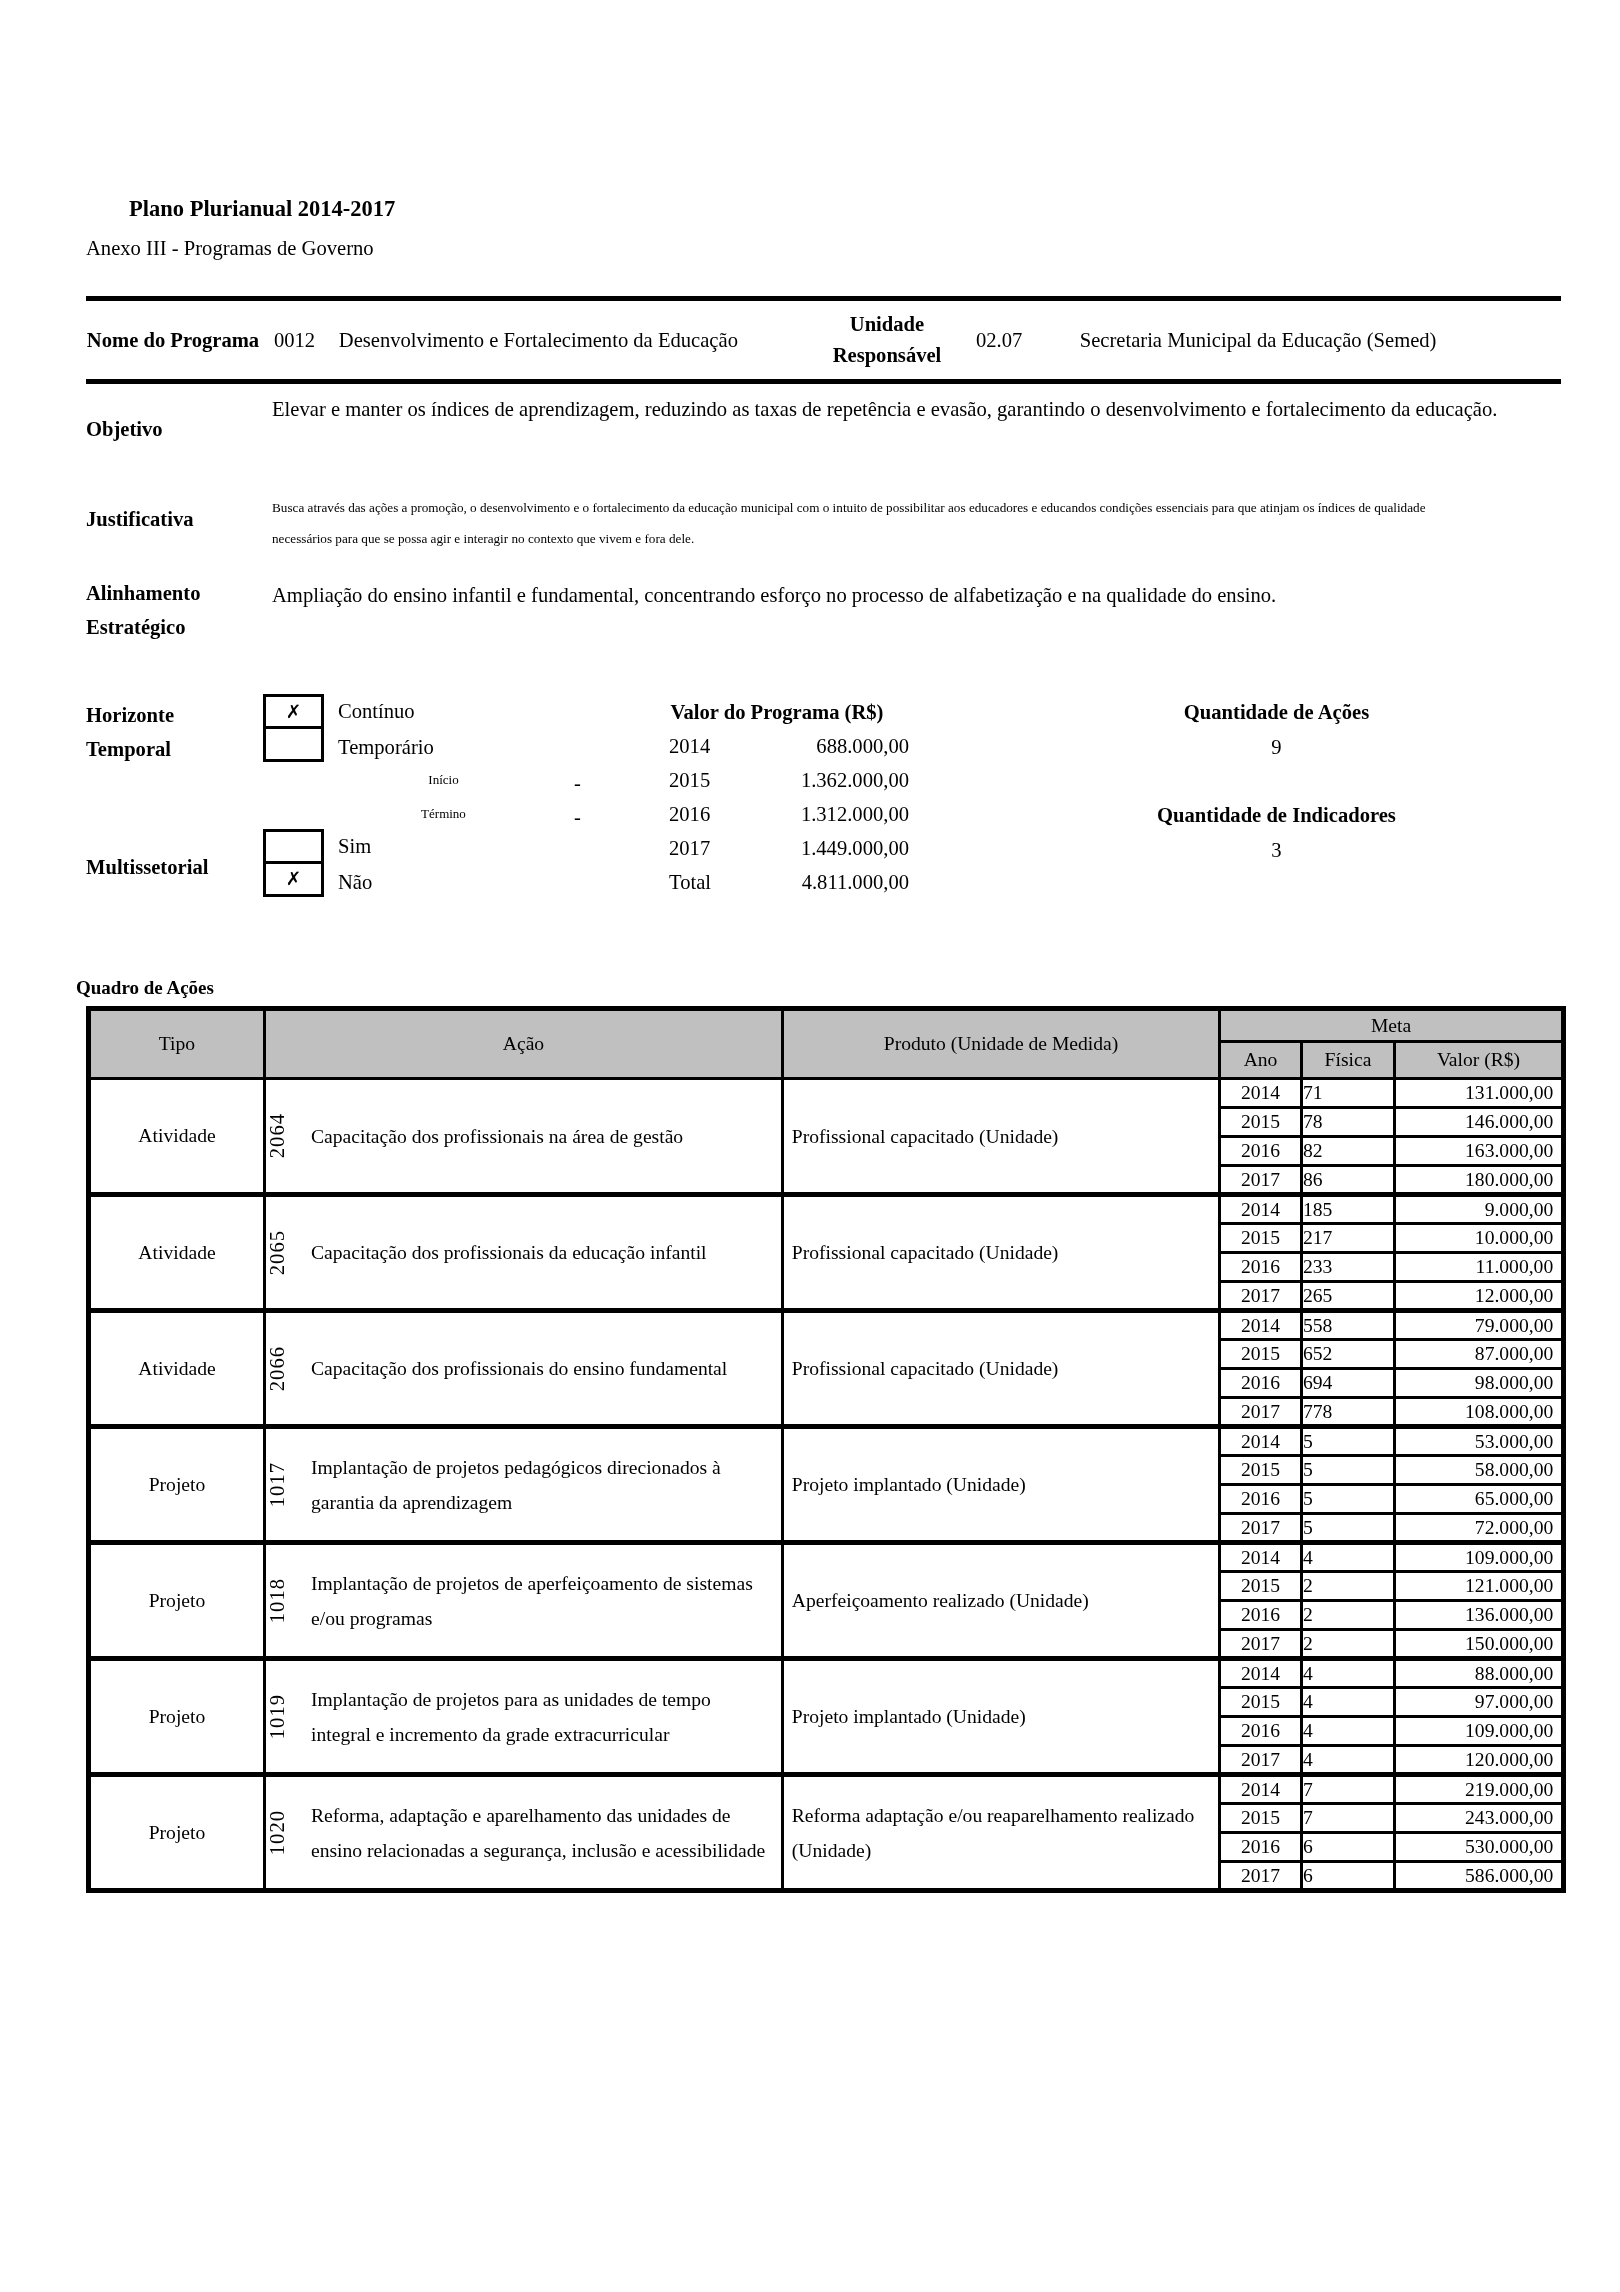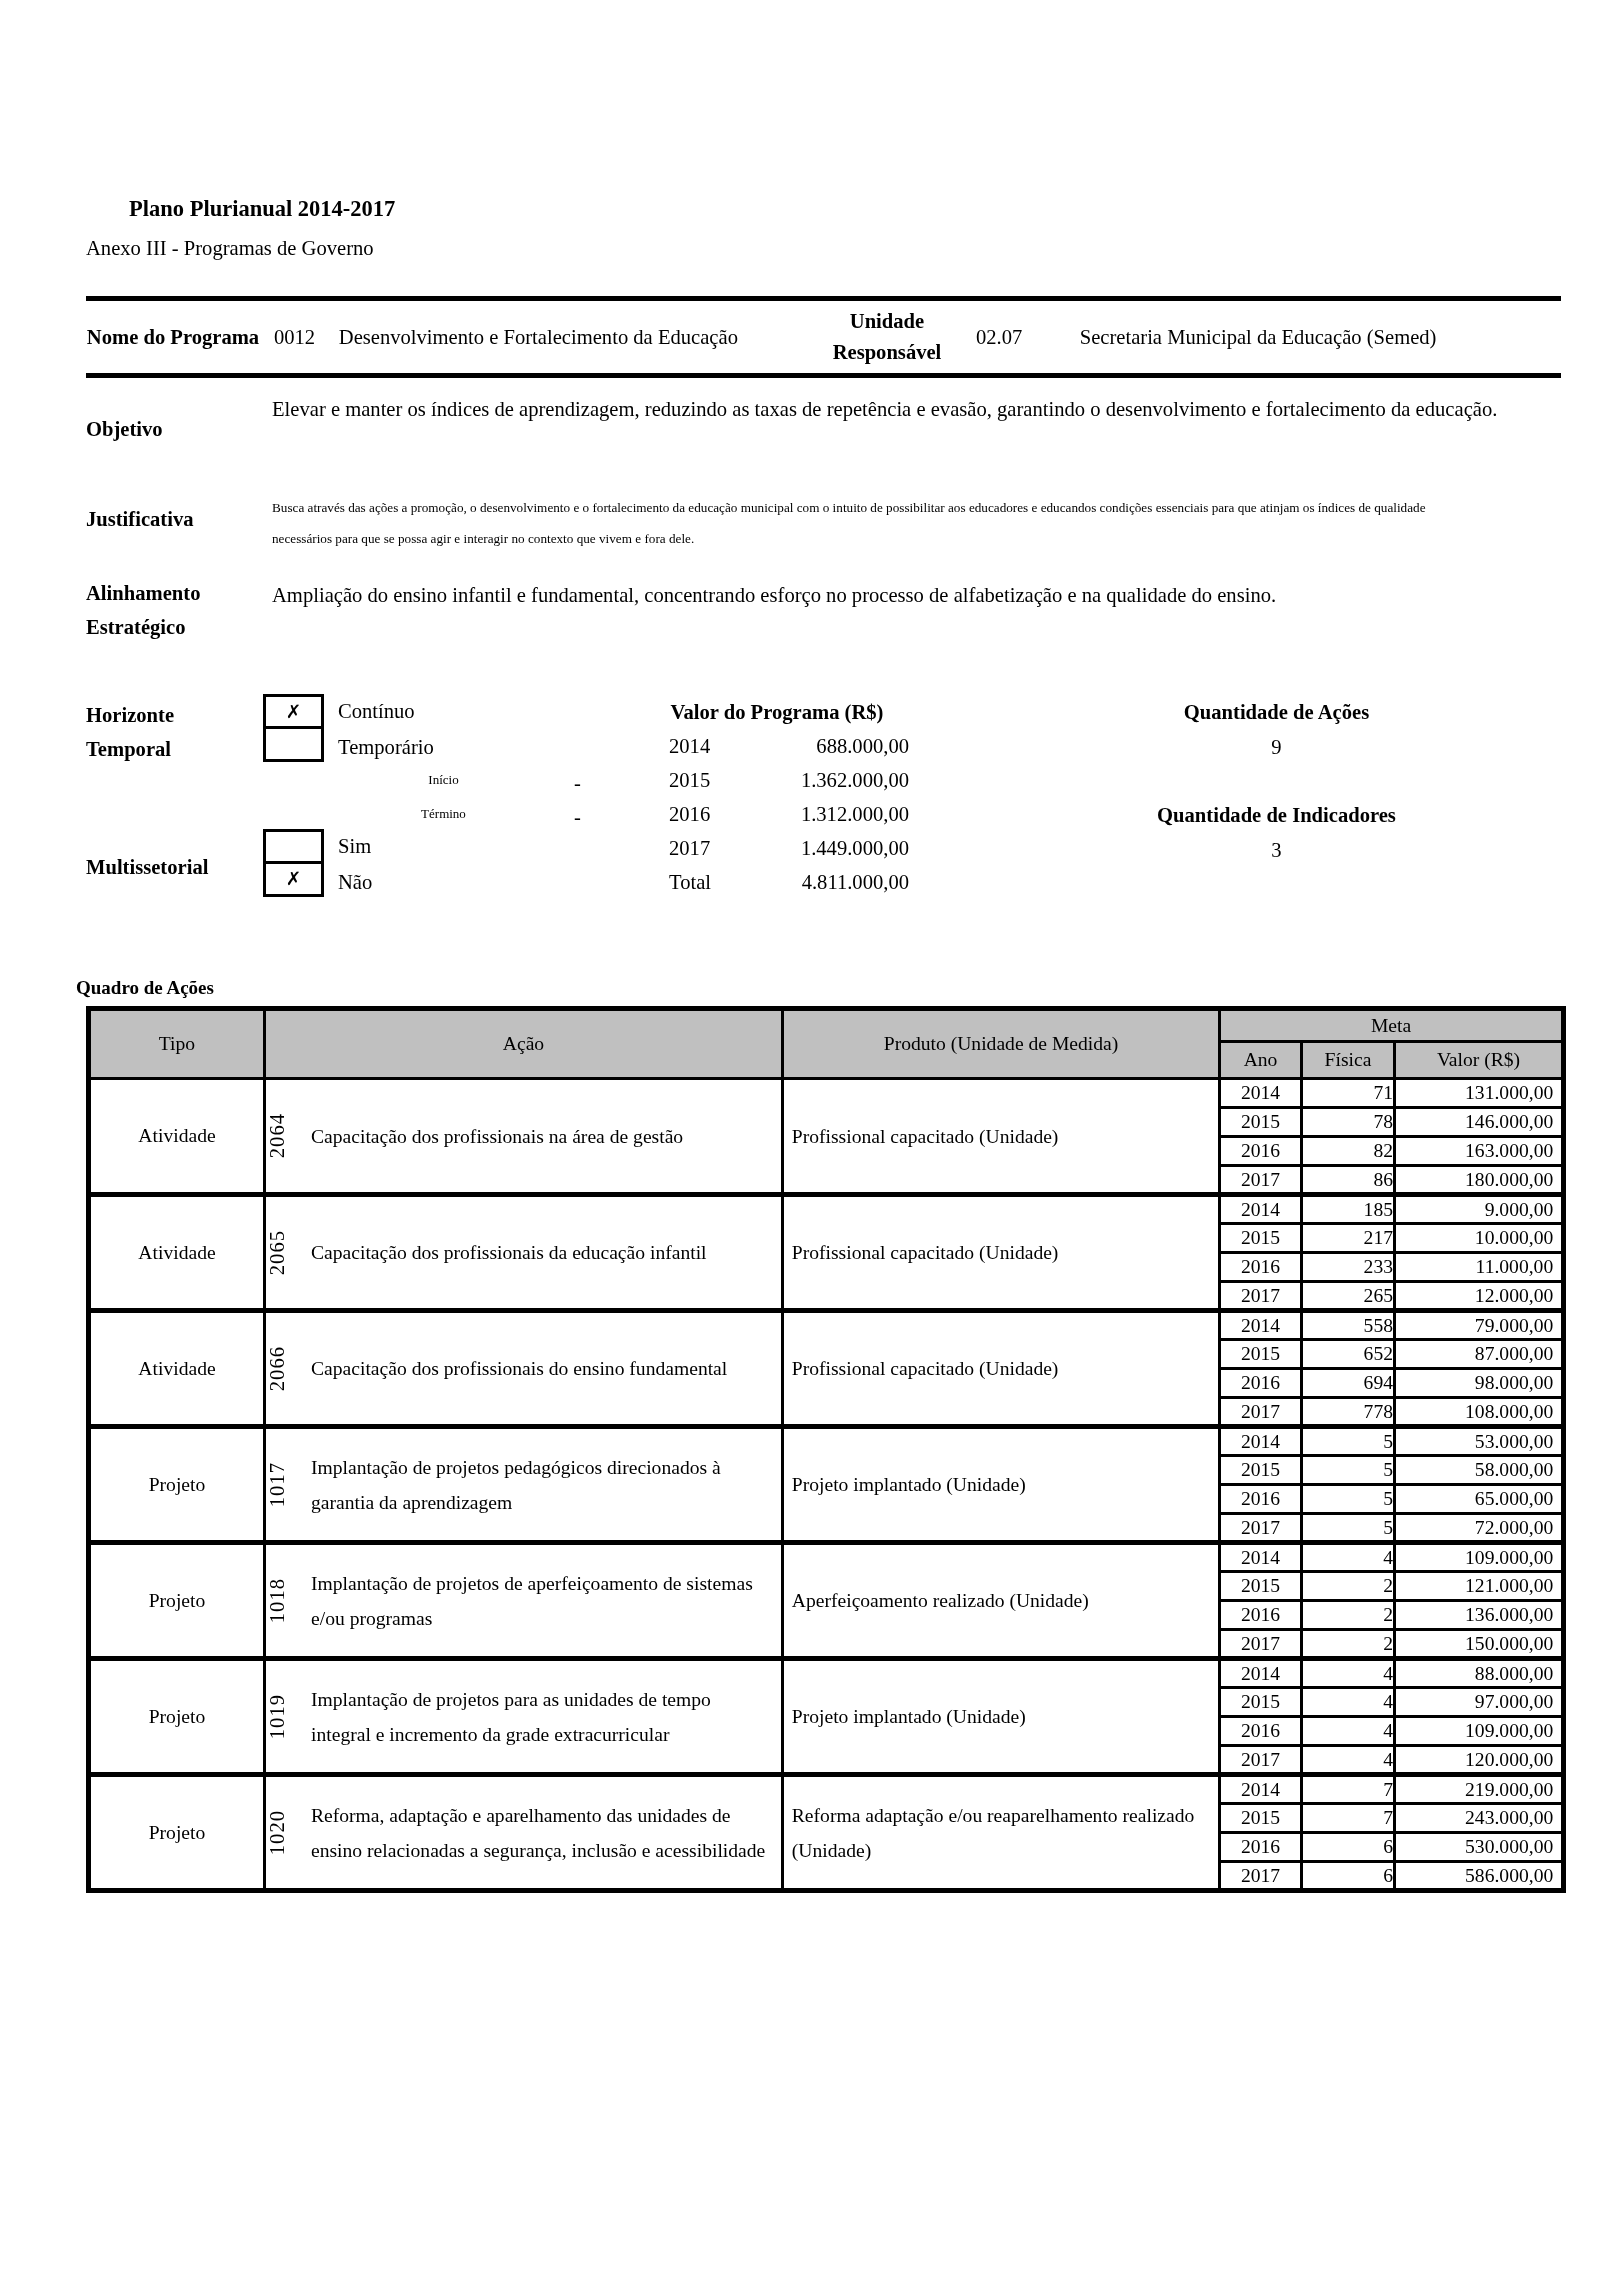--- a/index.html
+++ b/index.html
@@ -16,21 +16,21 @@
 
   
   .doc-title { left:86px; top:196px; font-size:22.5px; font-weight:bold;margin-left:43px; }
   .doc-subtitle { left:86px; top:237px; font-size:20.6px; }
 
   
   .prog-header {
     left:86px; top:296px; width:1475px;
     border-top:5.9px solid #000; border-bottom:5.9px solid #000;
     display:flex; align-items:center;
-    min-height:82px; padding:2px 0;
+    min-height:82px; padding:8px 0;
     font-size:20.6px; line-height:31px;
   }
   .ph-name-label { flex:0 0 174px; text-align:center; font-weight:bold; }
   .ph-code { flex:0 0 69px; text-align:center; }
   .ph-name { flex:0 0 469px; padding-left:9.8px; }
   .ph-unit-label { flex:0 0 178px; text-align:center; font-weight:bold; }
   .ph-unit-code { flex:0 0 90px; }
   .ph-unit-name { flex:1 1 auto; padding-left:13.7px; }
 
   
@@ -102,21 +102,21 @@
   .col-acao { padding:0; vertical-align:middle; }
   .acao-wrap { display:flex; align-items:center; }
   .acao-code {
     flex:0 0 43px; text-align:center;
     writing-mode:vertical-rl; transform:rotate(180deg);
     margin:0 auto; font-size:20.6px; letter-spacing:1px;
   }
   .acao-text { flex:1 1 auto; padding:2px 7.8px 2px 2px; line-height:35px; }
   .col-produto { padding-left:7.8px; line-height:35px; vertical-align:middle; }
   .col-ano { text-align:center; vertical-align:middle; }
-  .col-fisica { text-align:right; vertical-align:middle; }
+  .col-fisica { text-align:left; vertical-align:middle; }
   .col-valor { text-align:right; padding-right:7.8px; vertical-align:middle; }
 </style>
 </head>
 <body>
 
 <div class="page">
 
   <div class="abs doc-title">Plano Plurianual 2014-2017</div>
   <div class="abs doc-subtitle">Anexo III - Programas de Governo</div>
 

